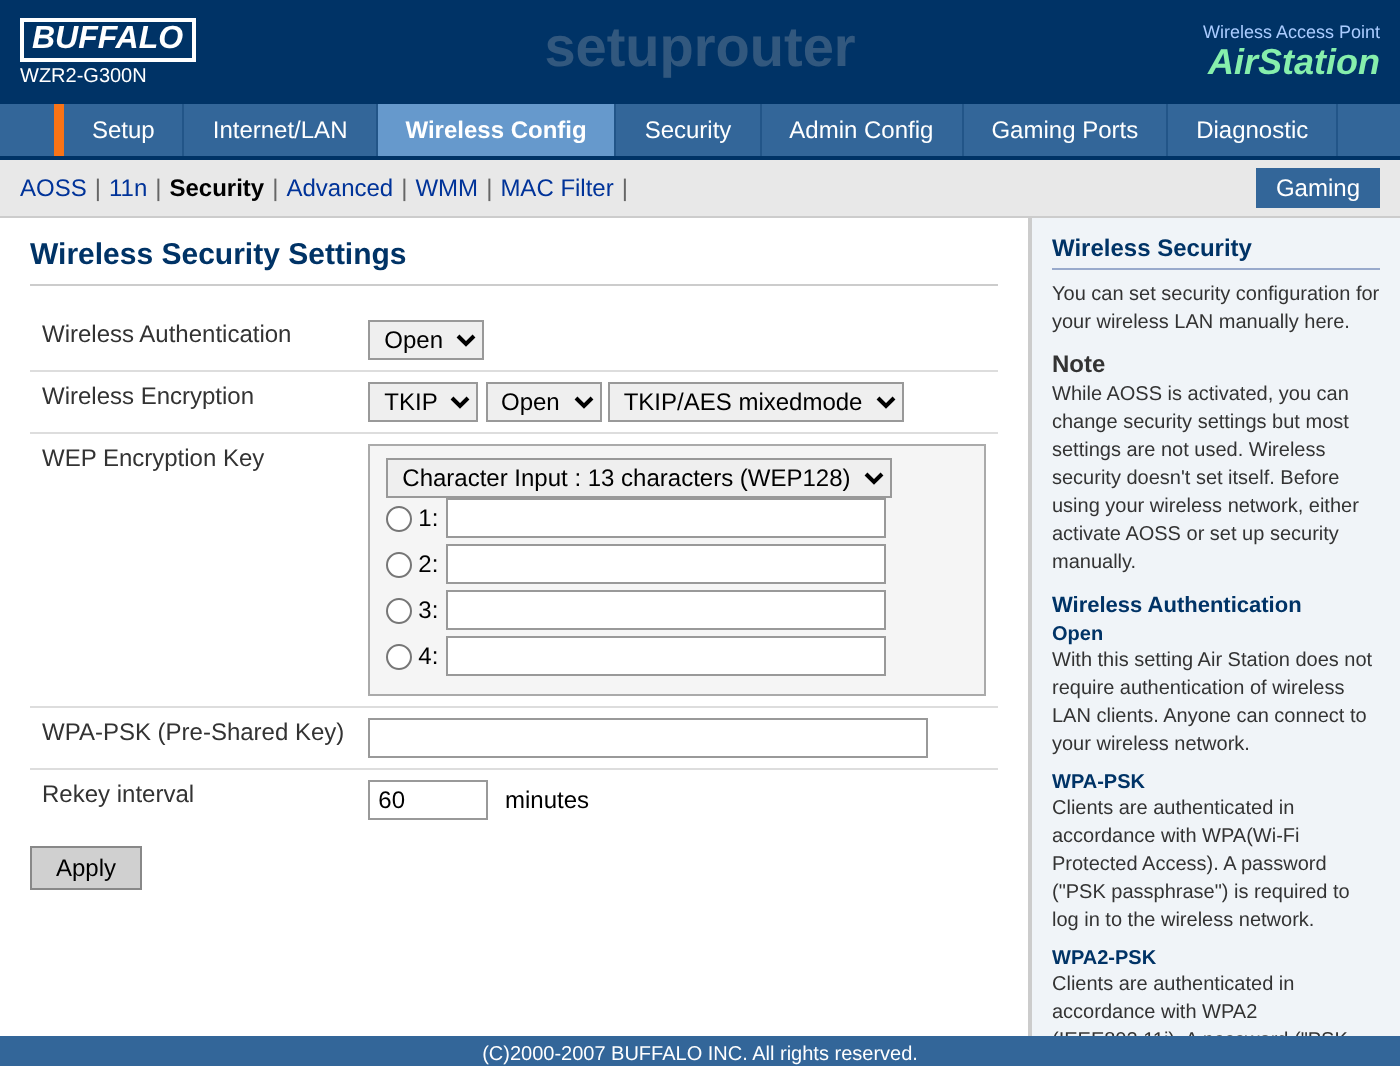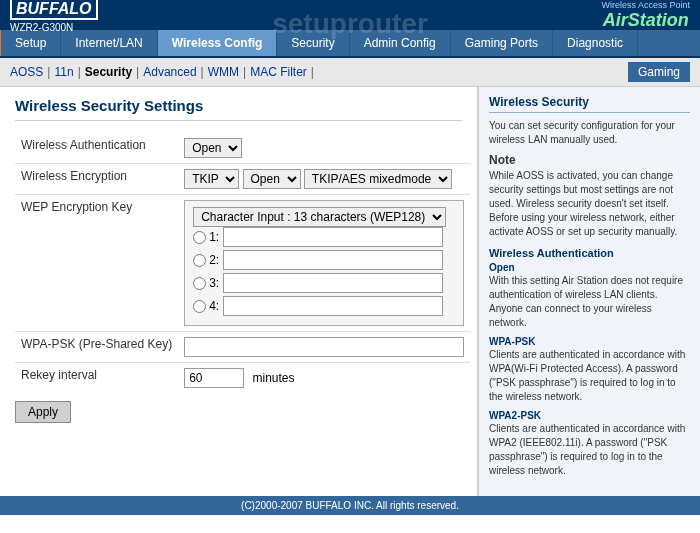--- a/index.html
+++ b/index.html
@@ -5,21 +5,21 @@
     * { box-sizing: border-box; margin: 0; padding: 0; }
     body { font-family: Arial, sans-serif; font-size: 12px; background: #fff; width: 700px; }
 
     
     .header {
       background: #003366;
       display: flex;
       align-items: center;
       justify-content: space-between;
       padding: 4px 10px;
-      height: 30px;
+      height: 52px;
     }
     .logo-area {
       display: flex;
       flex-direction: column;
     }
     .logo-buffalo {
       color: #fff;
       font-size: 16px;
       font-weight: bold;
       font-style: italic;
@@ -27,21 +27,21 @@
       padding: 1px 4px;
       display: inline-block;
       line-height: 1;
     }
     .logo-model {
       color: #fff;
       font-size: 10px;
       margin-top: 2px;
     }
     .header-right {
-      text-align: center;
+      text-align: right;
     }
     .header-right .air-station-label {
       color: #aaccff;
       font-size: 9px;
       display: block;
     }
     .header-right .air-station-title {
       color: #86efac;
       font-size: 18px;
       font-style: italic;
@@ -65,21 +65,21 @@
       background: #336699;
       border-bottom: 2px solid #003366;
     }
     .nav-tab {
       padding: 6px 14px;
       color: #fff;
       font-size: 12px;
       cursor: pointer;
       border-right: 1px solid #225588;
     }
-    .nav-tab:first-child { border-left: 1px solid #f97316; }
+    .nav-tab:first-child { border-left: 5px solid #f97316; margin-left: 27px; }
     .nav-tab.active {
       background: #6699cc;
       font-weight: bold;
     }
 
     
     .sub-nav {
       background: #e8e8e8;
       border-bottom: 1px solid #ccc;
       padding: 4px 10px;
@@ -199,21 +199,21 @@
       background: #d0d0d0;
       border: 1px solid #888;
       padding: 3px 12px;
       font-size: 12px;
       cursor: pointer;
       margin-top: 8px;
     }
 
     
     .right-panel {
-      width: 222px;
+      width: 185px;
       padding: 8px 10px;
       background: #f0f4f8;
       overflow-y: auto;
       border-left: 1px solid #ccc;
     }
     .right-panel h3 {
       font-size: 12px;
       font-weight: bold;
       color: #003366;
       margin-bottom: 6px;
@@ -386,21 +386,21 @@
         </td>
       </tr>
     </tbody>
       </table>
 
     <button class="apply-btn">Apply</button>
   </div>
 
   <div class="right-panel">
     <h3>Wireless Security</h3>
-    <p>You can set security configuration for your wireless LAN manually used.</p>
+    <p>You can set security configuration for your wireless LAN manually here.</p>
 
     <div class="note-label">Note</div>
     <p>While AOSS is activated, you can change security settings but most settings are not used. Wireless security doesn't set itself. Before using your wireless network, either activate AOSS or set up security manually.</p>
 
     <div class="section-title">Wireless Authentication</div>
     <div class="term">Open</div>
     <p>With this setting Air Station does not require authentication of wireless LAN clients. Anyone can connect to your wireless network.</p>
 
     <div class="term">WPA-PSK</div>
     <p>Clients are authenticated in accordance with WPA(Wi-Fi Protected Access). A password ("PSK passphrase") is required to log in to the wireless network.</p>

